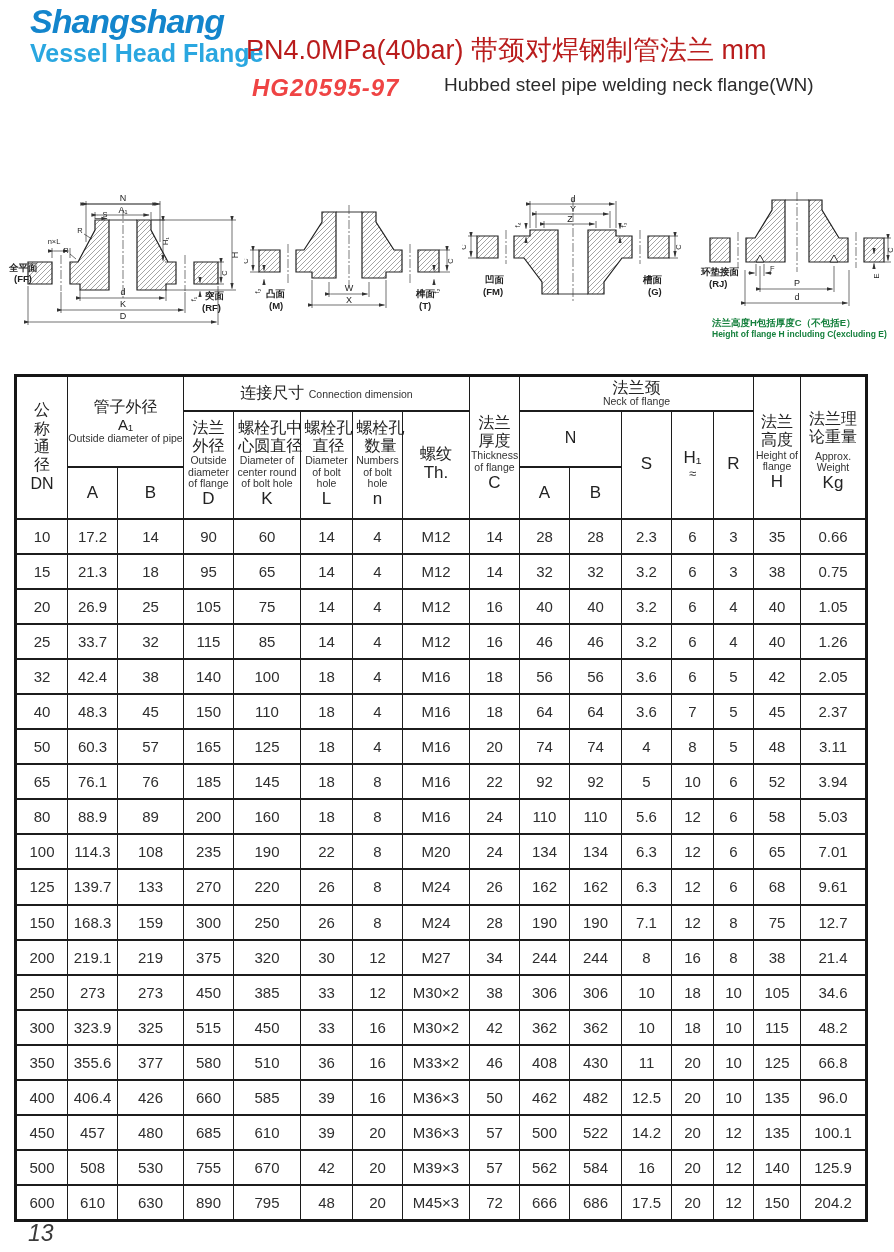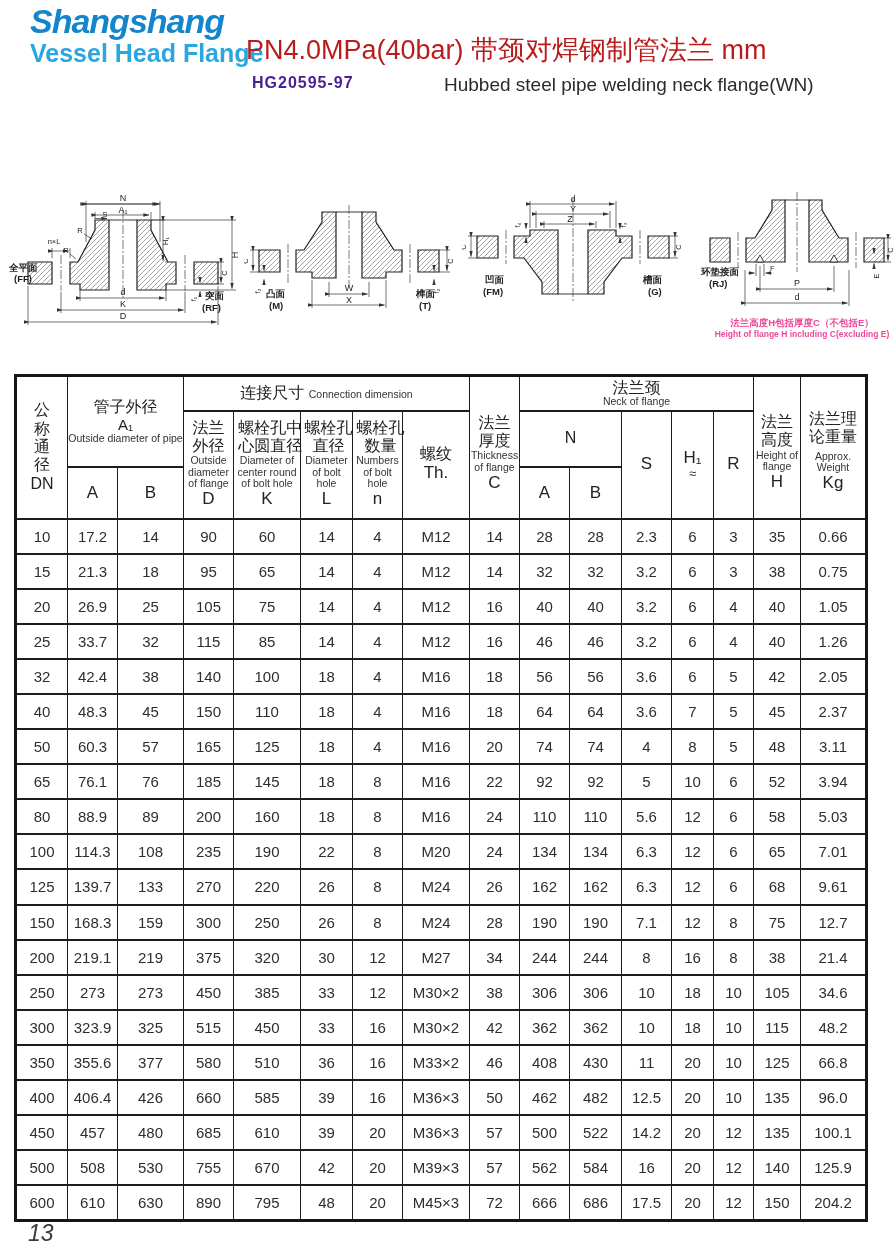--- a/index.html
+++ b/index.html
@@ -3,29 +3,29 @@
 <meta charset="utf-8">
 <style>
   html,body{margin:0;padding:0;background:#ffffff;}
   .page{position:relative;width:894px;height:1252px;background:#ffffff;overflow:hidden;
         font-family:"Liberation Sans", sans-serif;color:#222;}
   
   .logo{position:absolute;left:30px;top:4px;}
   .logo-brand{font-size:34px;font-weight:bold;font-style:italic;letter-spacing:-1px;line-height:1.05;}
   .logo-tag{font-size:25px;font-weight:bold;line-height:1.1;margin-top:0px;}
   .title{position:absolute;left:246px;top:32px;font-size:27px;color:#b91c1c;white-space:nowrap;}
-  .std{position:absolute;left:252px;top:74px;font-size:16px;font-weight:bold;color:#4c1d95;letter-spacing:1px;}
+  .std{position:absolute;left:252px;top:74px;font-size:24px;font-weight:bold;font-style:italic;color:#ef4444;letter-spacing:1px;}
   .subtitle{position:absolute;left:444px;top:74px;font-size:19px;color:#2b2b2b;white-space:nowrap;}
   
   .drw{position:absolute;}
   svg text{font-family:"Liberation Sans", sans-serif;fill:#222;}
   .dimtxt{font-size:9px;}
   .dimtxt-s{font-size:7.5px;}
   .cap{font-size:9.5px;font-weight:bold;}
-  .note4{position:absolute;left:712px;top:317px;width:180px;text-align:center;font-weight:bold;color:#ec4899;}
+  .note4{position:absolute;left:712px;top:317px;width:180px;text-align:left;font-weight:bold;color:#15803d;}
   .note4 .l1{font-size:9.5px;line-height:1.25;}
   .note4 .l2{font-size:8.5px;line-height:1.25;}
   
   table.spec{position:absolute;left:14px;top:374px;width:851px;border-collapse:collapse;
              table-layout:fixed;border:3px solid #161616;}
   table.spec th, table.spec td{border:1.5px solid #1c1c1c;border-top-width:2px;border-bottom-width:2px;
              padding:0;text-align:center;vertical-align:middle;font-weight:normal;color:#2e2e2e;}
   table.spec td{font-size:15px;height:33.1px;line-height:1;}
   tr.hr1{height:35px;} tr.hr2{height:56px;} tr.hr3{height:52px;}
   .cn{font-size:16px;color:#222;line-height:1.15;}

